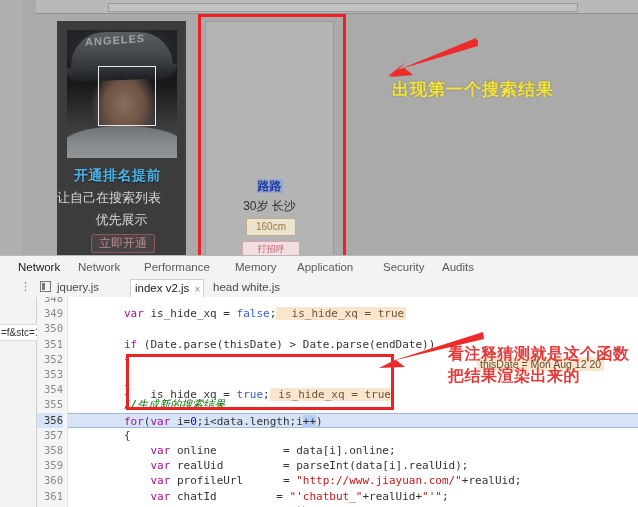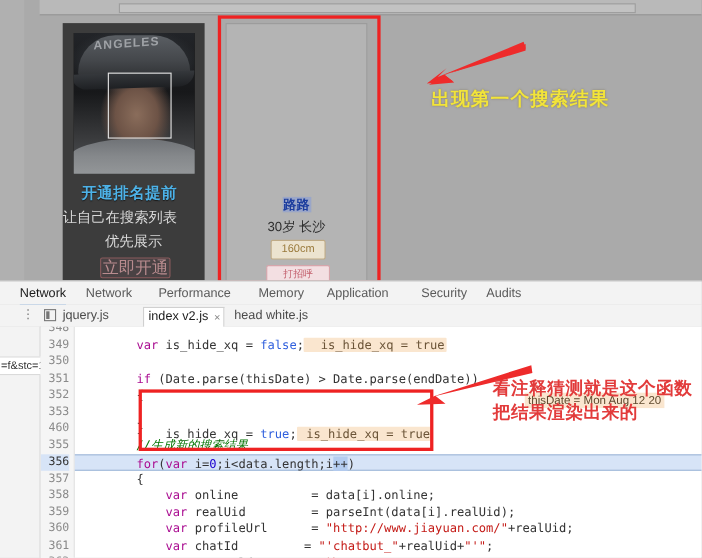--- a/index.html
+++ b/index.html
@@ -78,21 +78,21 @@
     position:absolute;left:0;top:168px;width:129px;
     color:#d8d8d8;font-size:13px;
   }
   .ad-line3{
     position:absolute;left:0;top:190px;width:129px;text-align:center;
     color:#d8d8d8;font-size:13px;
   }
   .ad-btn{
     position:absolute;left:34px;top:213px;width:62px;height:17px;
     border:1px solid #8a5a5c;border-radius:2px;
-    background:#4a4244;color:#b98c8f;font-size:15px;
+    background:#4a4244;color:#b98c8f;font-size:12px;
     text-align:center;line-height:17px;
   }
 
   
   #result-panel{
     position:absolute;left:205px;top:21px;width:127px;height:234px;
     background:#b4b4b4;border:1px solid #9a9a9a;
   }
   .result-name{
     position:absolute;left:0;top:156px;width:127px;text-align:center;
@@ -303,21 +303,21 @@
   </div>
 
   <div id="dt-editor">
     <div id="gutter">
         <div class="gline" style="top: -6px;">348</div>
         <div class="gline" style="top: 9.2px;">349</div>
         <div class="gline" style="top: 24.4px;">350</div>
         <div class="gline" style="top: 39.6px;">351</div>
         <div class="gline" style="top: 54.8px;">352</div>
         <div class="gline" style="top: 70px;">353</div>
-        <div class="gline" style="top: 85.2px;">460</div>
+        <div class="gline" style="top: 85.2px;">354</div>
         <div class="gline" style="top: 100.4px;">355</div>
         <div class="gline cur" style="top: 115.6px;">356</div>
         <div class="gline" style="top: 130.8px;">357</div>
         <div class="gline" style="top: 146px;">358</div>
         <div class="gline" style="top: 161.2px;">359</div>
         <div class="gline" style="top: 176.4px;">360</div>
         <div class="gline" style="top: 191.6px;">361</div>
         <div class="gline" style="top: 206.8px;">362</div>
       </div>
     <div id="code-lines">

